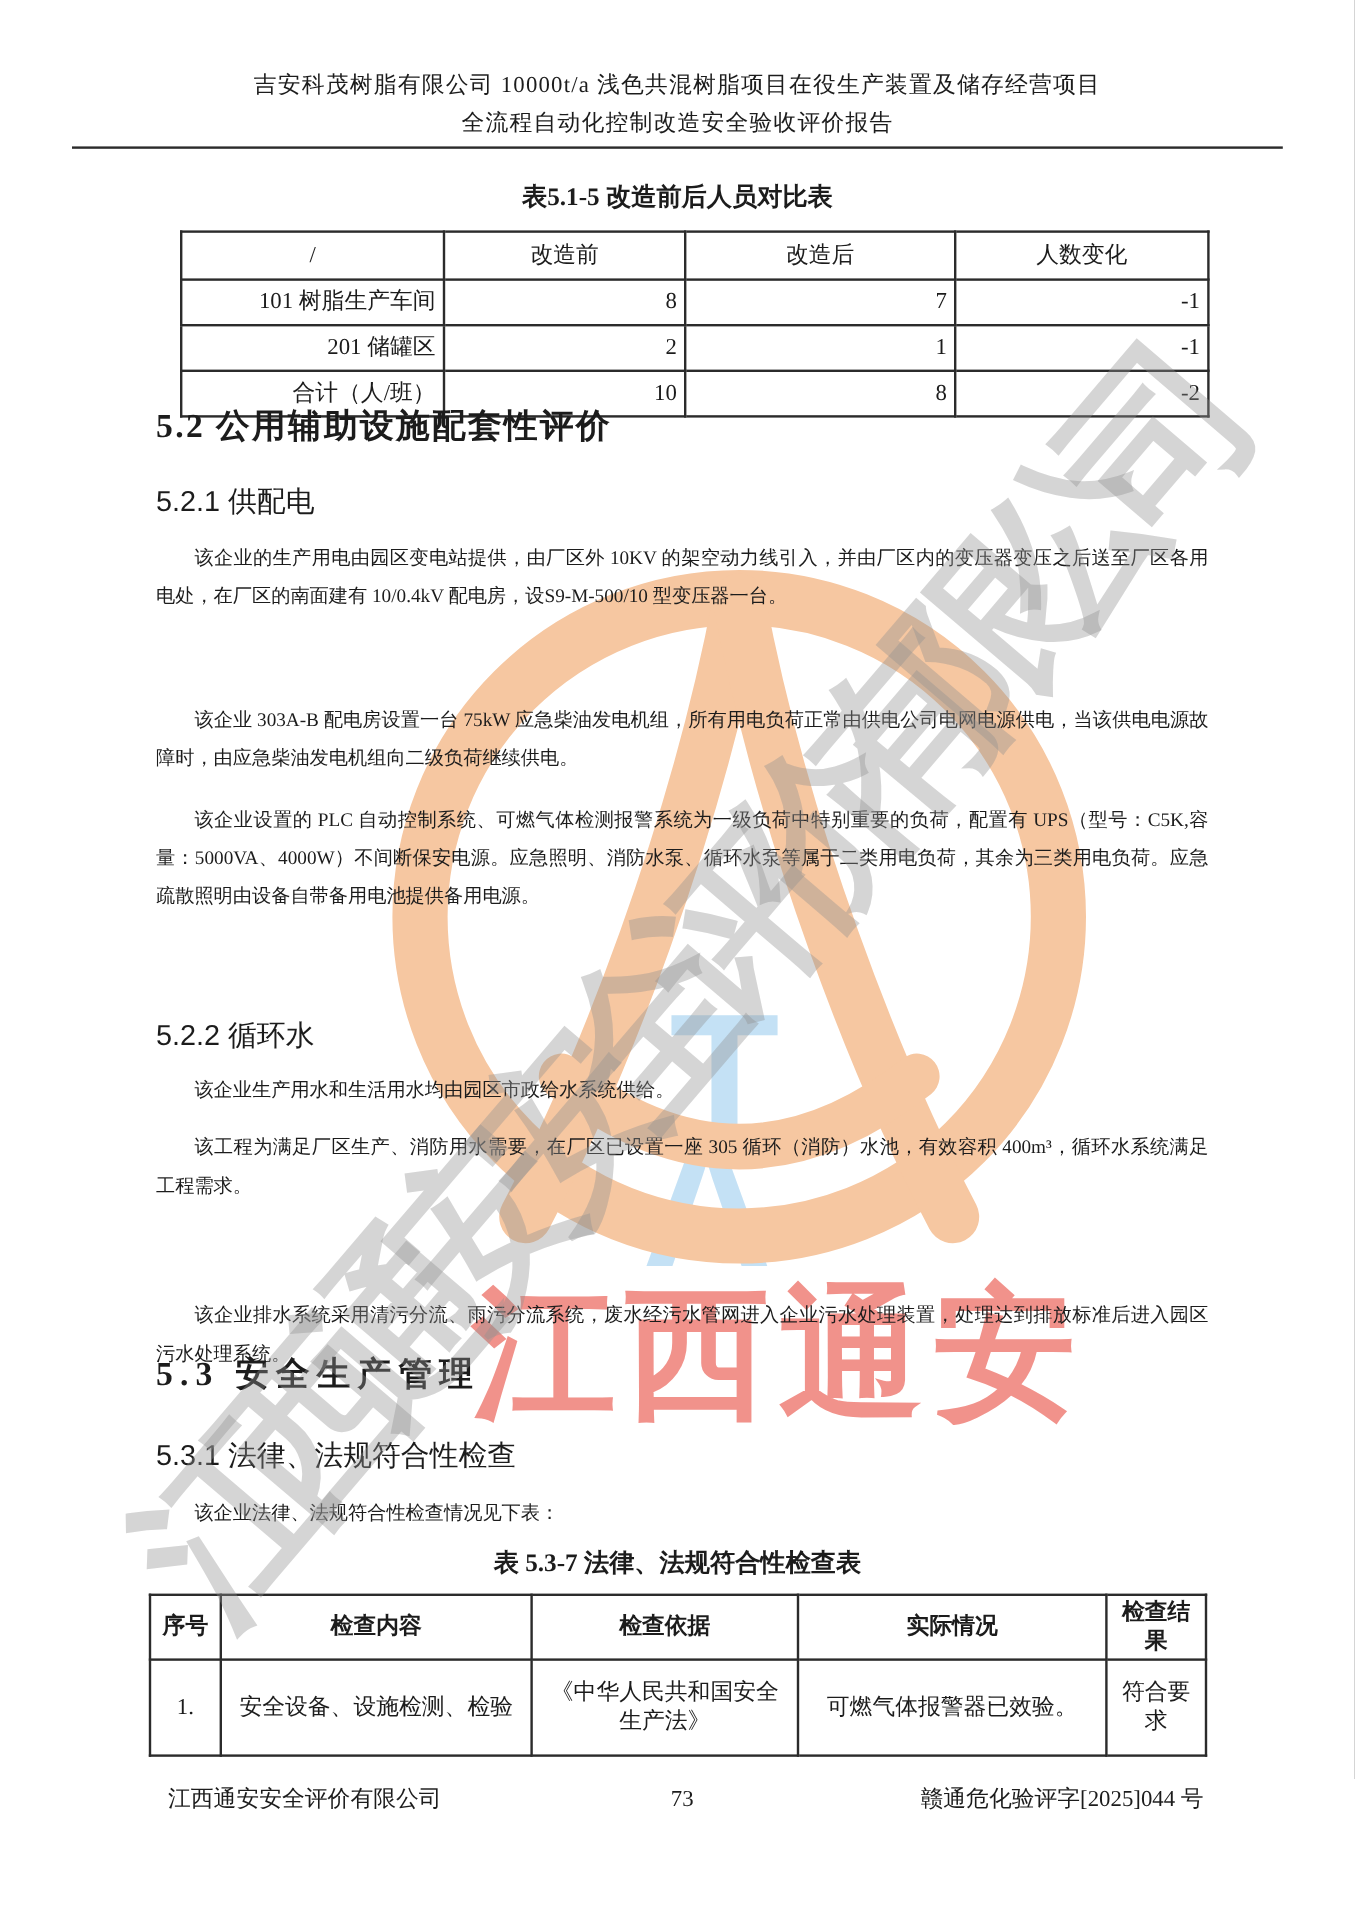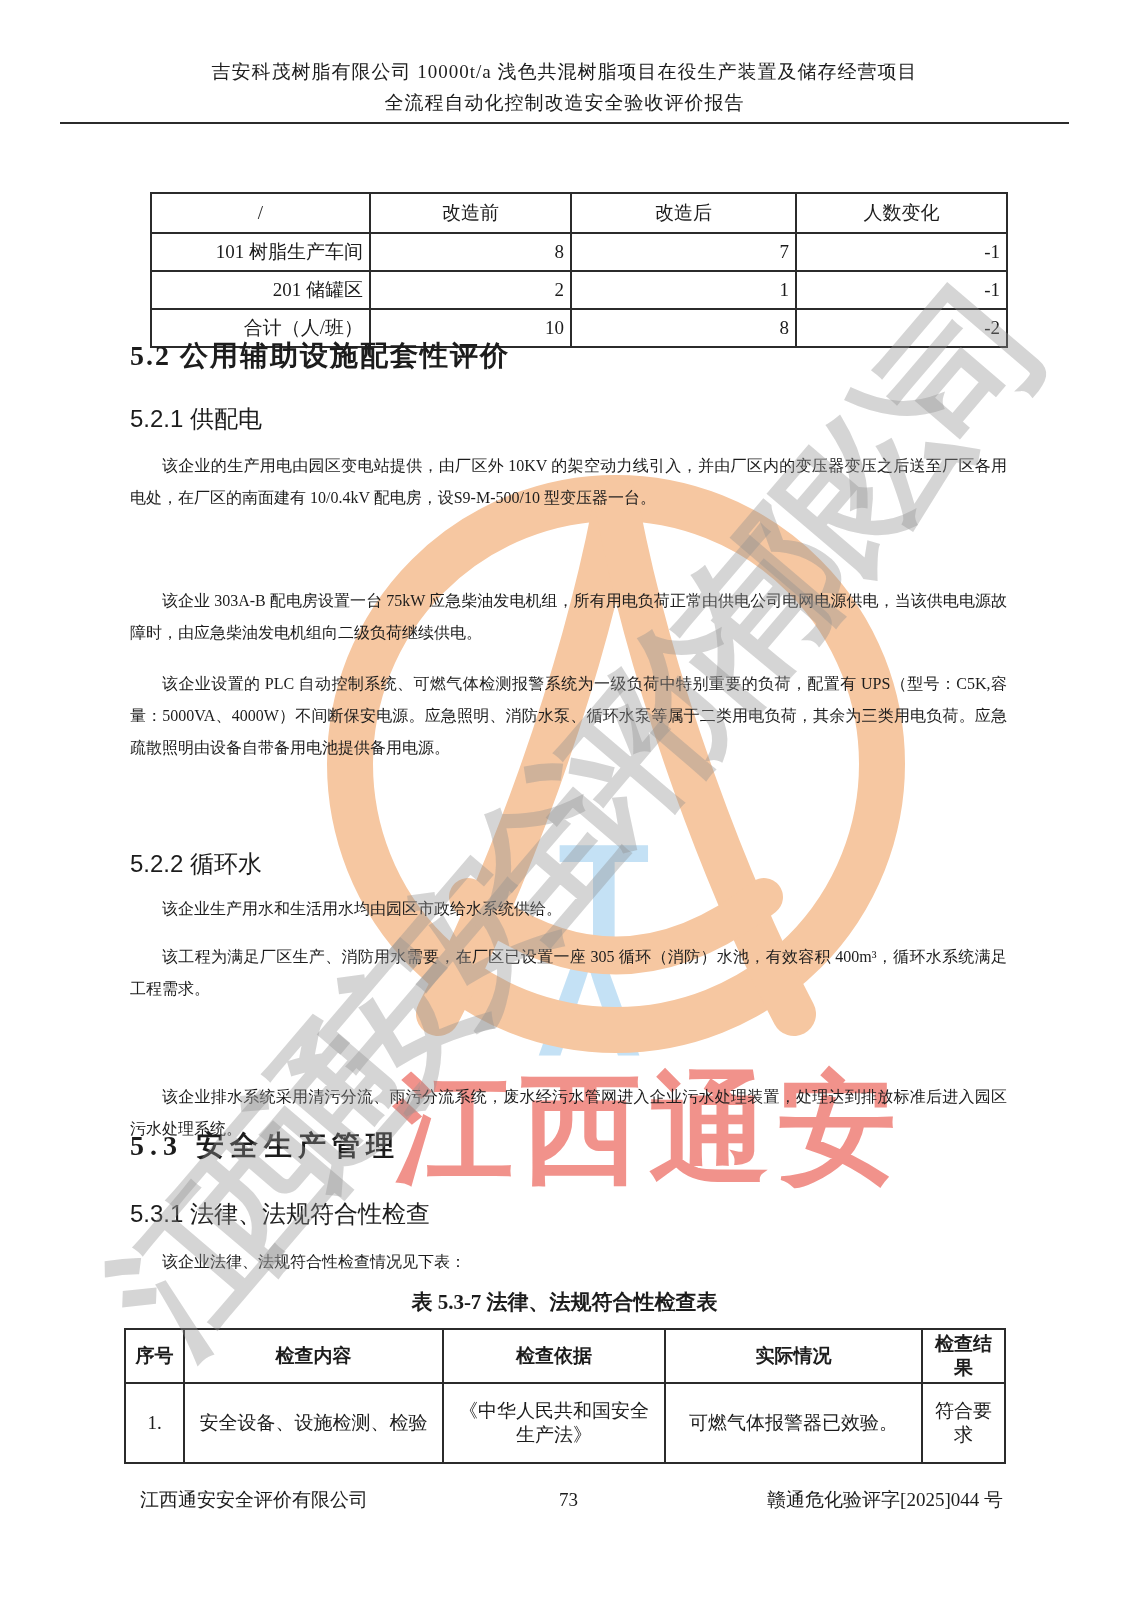--- a/index.html
+++ b/index.html
@@ -97,20 +97,21 @@
     <path d="M306,48 C342,240 420,440 484,562" fill="none" stroke="#f6c7a1" stroke-width="44" stroke-linecap="round"></path>
     <path d="M158,445 Q306,562 454,445" fill="none" stroke="#f6c7a1" stroke-width="38" stroke-linecap="round"></path>
   </svg>
   <div class="wm-red">江西通安</div>
 
   <div class="abs hdr">
     <div>吉安科茂树脂有限公司 10000t/a 浅色共混树脂项目在役生产装置及储存经营项目</div>
     <div>全流程自动化控制改造安全验收评价报告</div>
   </div>
 
+  <div class="abs tbl-title t1-title">表5.1-5  改造前后人员对比表</div>
   <table class="abs table1">
     <colgroup>
         <col style="width:219px">
         <col style="width:201px">
         <col style="width:225px">
         <col style="width:211px">
       </colgroup>
     <tbody>
         <tr>
       <th>/</th>

